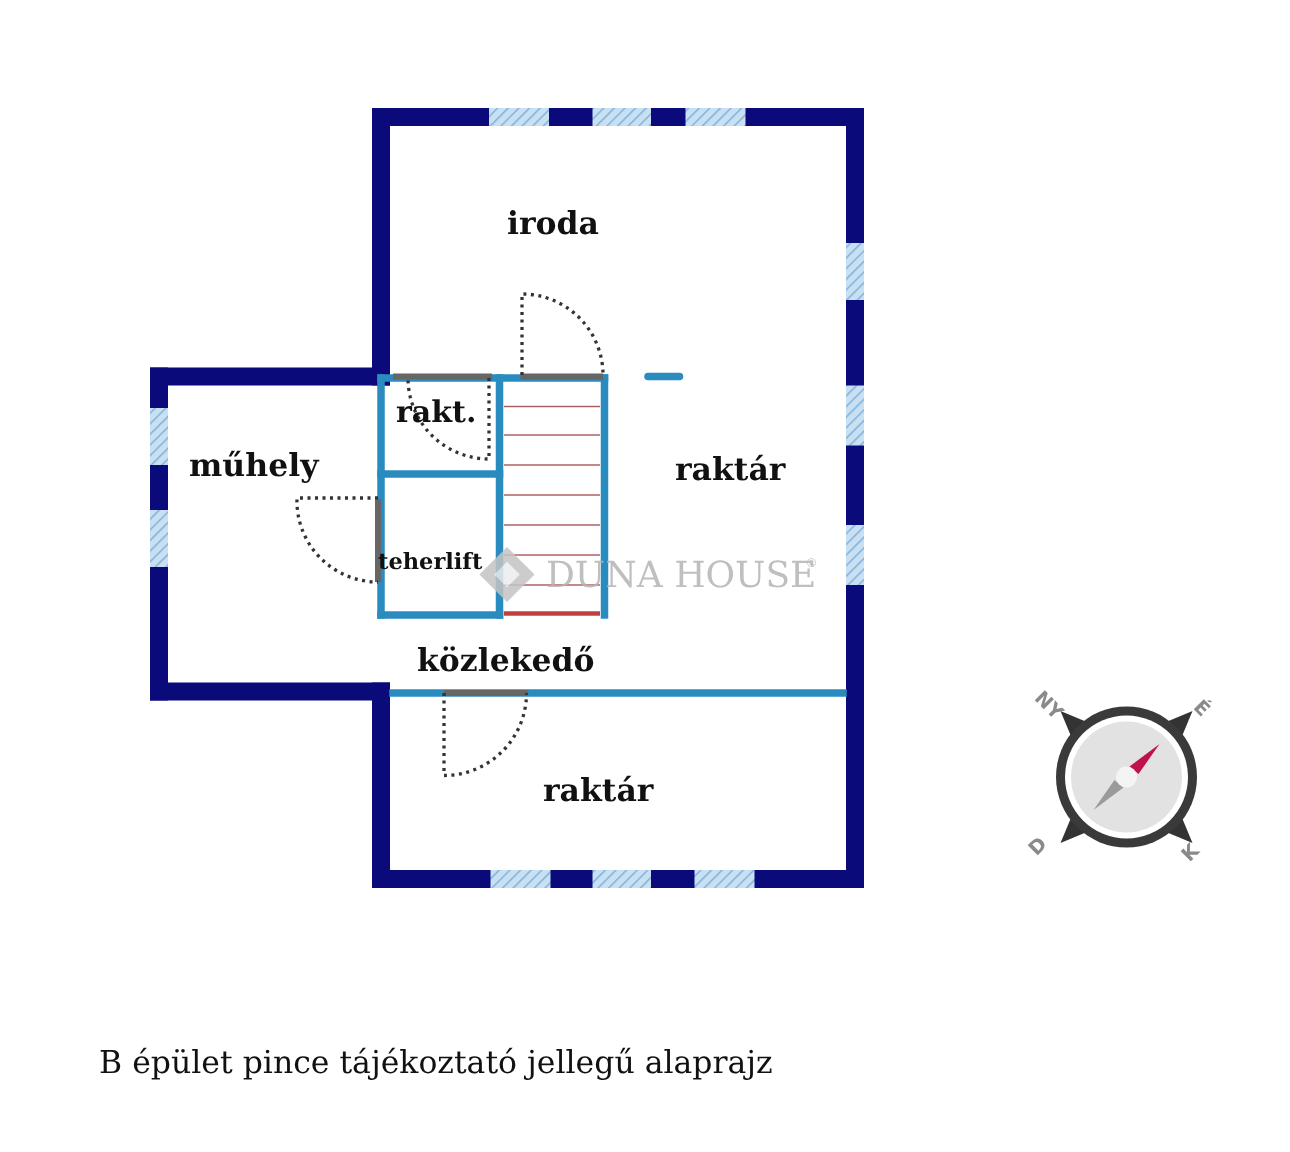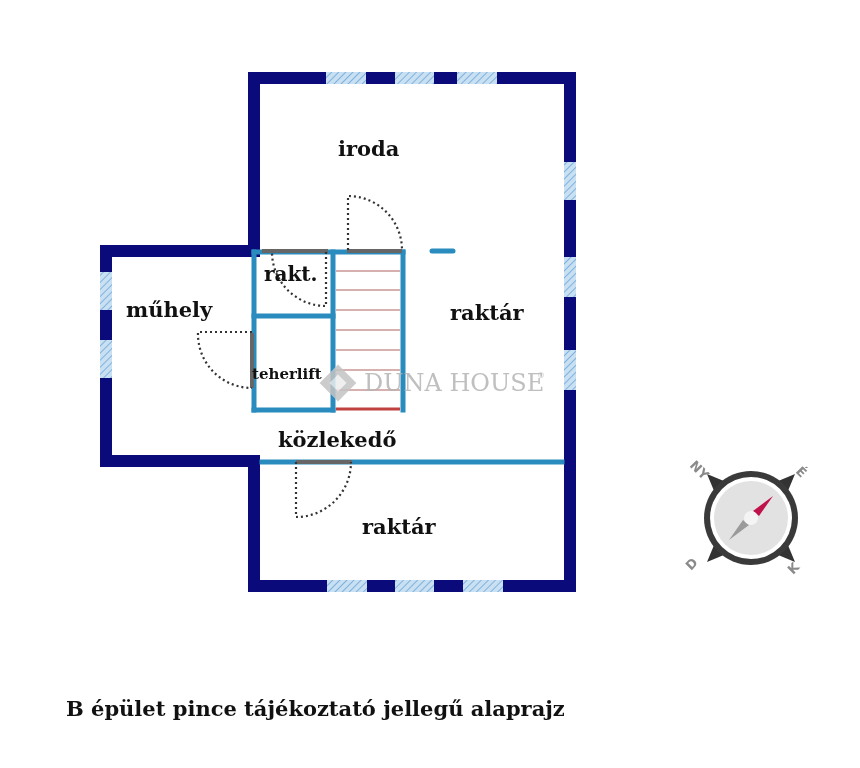--- a/index.html
+++ b/index.html
@@ -1,21 +1,21 @@
 <!DOCTYPE html>
 <html><head>
 <meta charset="utf-8">
 <style>
   html, body { margin: 0; padding: 0; background: #ffffff; }
   body { width: 860px; height: 768px; position: relative; overflow: hidden; font-family: "DejaVu Serif", serif; }
   #plan { position: absolute; left: 0; top: 0; }
   .room-label { font-family: "DejaVu Serif", serif; font-weight: bold; fill: #111; }
   .caption {
     position: absolute; left: 66px; top: 696px;
-    font-family: "DejaVu Serif", serif; font-weight: bold; font-size: 21px; color: #111;
+    font-family: "DejaVu Serif", serif; font-weight: normal; font-size: 21px; color: #111;
     white-space: nowrap;
   }
   .wm-text { font-family: "DejaVu Serif", serif; fill: #b4b4b4; }
   .compass-letter { font-family: "DejaVu Sans", sans-serif; font-weight: bold; fill: #8a8a8a; font-size: 13px; }
 </style>
 </head>
 <body>
 
 <svg id="plan" width="860" height="690" viewBox="0 0 860 690" xmlns="http://www.w3.org/2000/svg">
   <defs>

